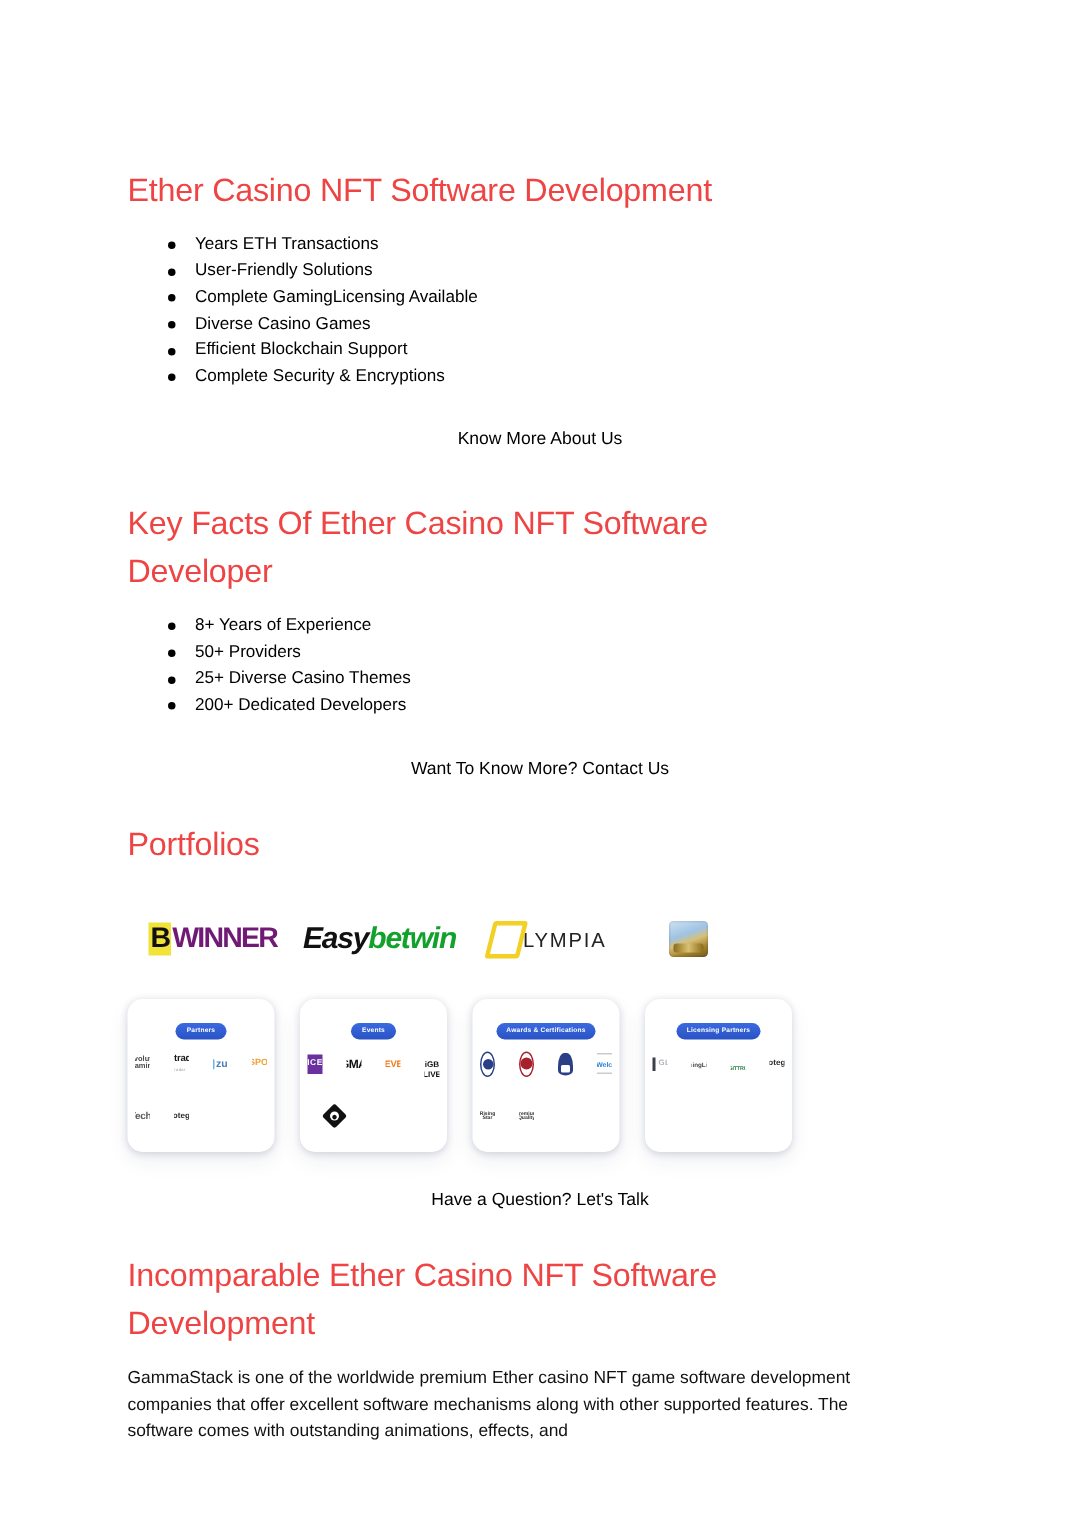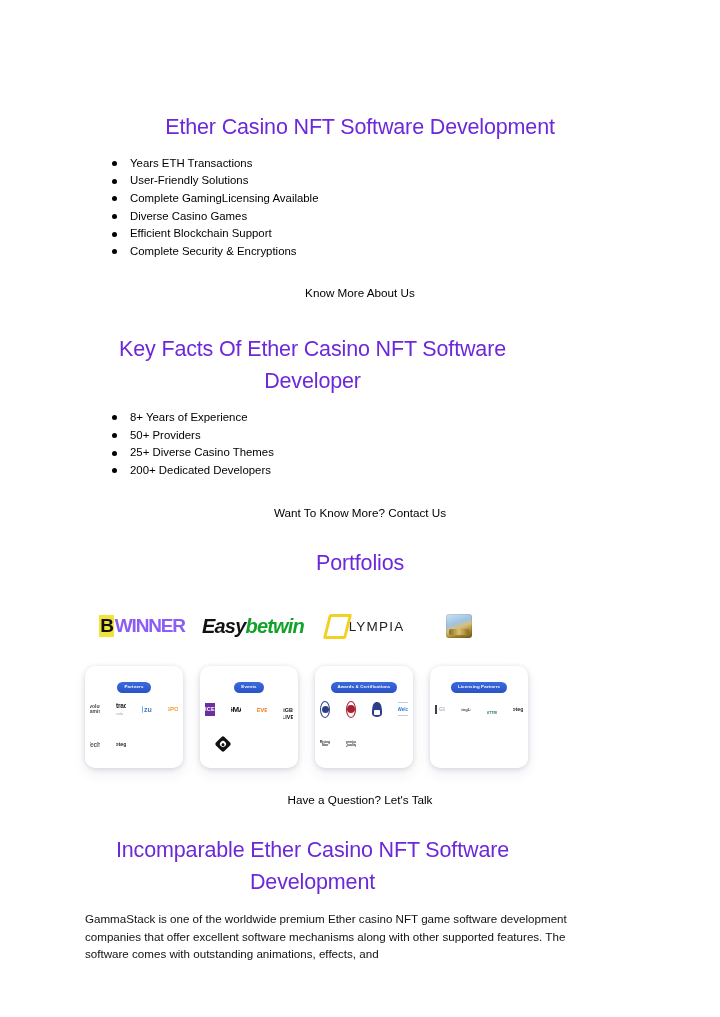--- a/index.html
+++ b/index.html
@@ -29,22 +29,21 @@
     top: 112px;
     width: 550px;
   }
 
   h1.section-title {
     font-size: 21.5px;
     font-weight: 400;
     line-height: 1.48;
     margin: 0;
     letter-spacing: -0.15px;
-    color: #6d28d9;
-    text-align: center;
+    color: #ef4444;
   }
   h1.wrap-title {
     max-width: 455px;
   }
 
   ul.bullets {
     list-style: none;
     margin: 11px 0 0 0;
     padding: 0;
   }
@@ -107,21 +106,21 @@
     font-size: 19px;
     letter-spacing: -1.2px;
     font-family: "Liberation Sans", sans-serif;
   }
   .bwinner .b {
     background: #f2e33a;
     color: #111;
     padding: 0 1px;
     margin-right: 1px;
   }
-  .bwinner .rest { color: #8b5cf6; }
+  .bwinner .rest { color: #701a75; }
 
   .easybet {
     font-size: 20px;
     font-weight: 700;
     font-style: italic;
     letter-spacing: -0.8px;
   }
   .easybet .e1 { color: #111; }
   .easybet .e2 { color: #12a12a; }
 

